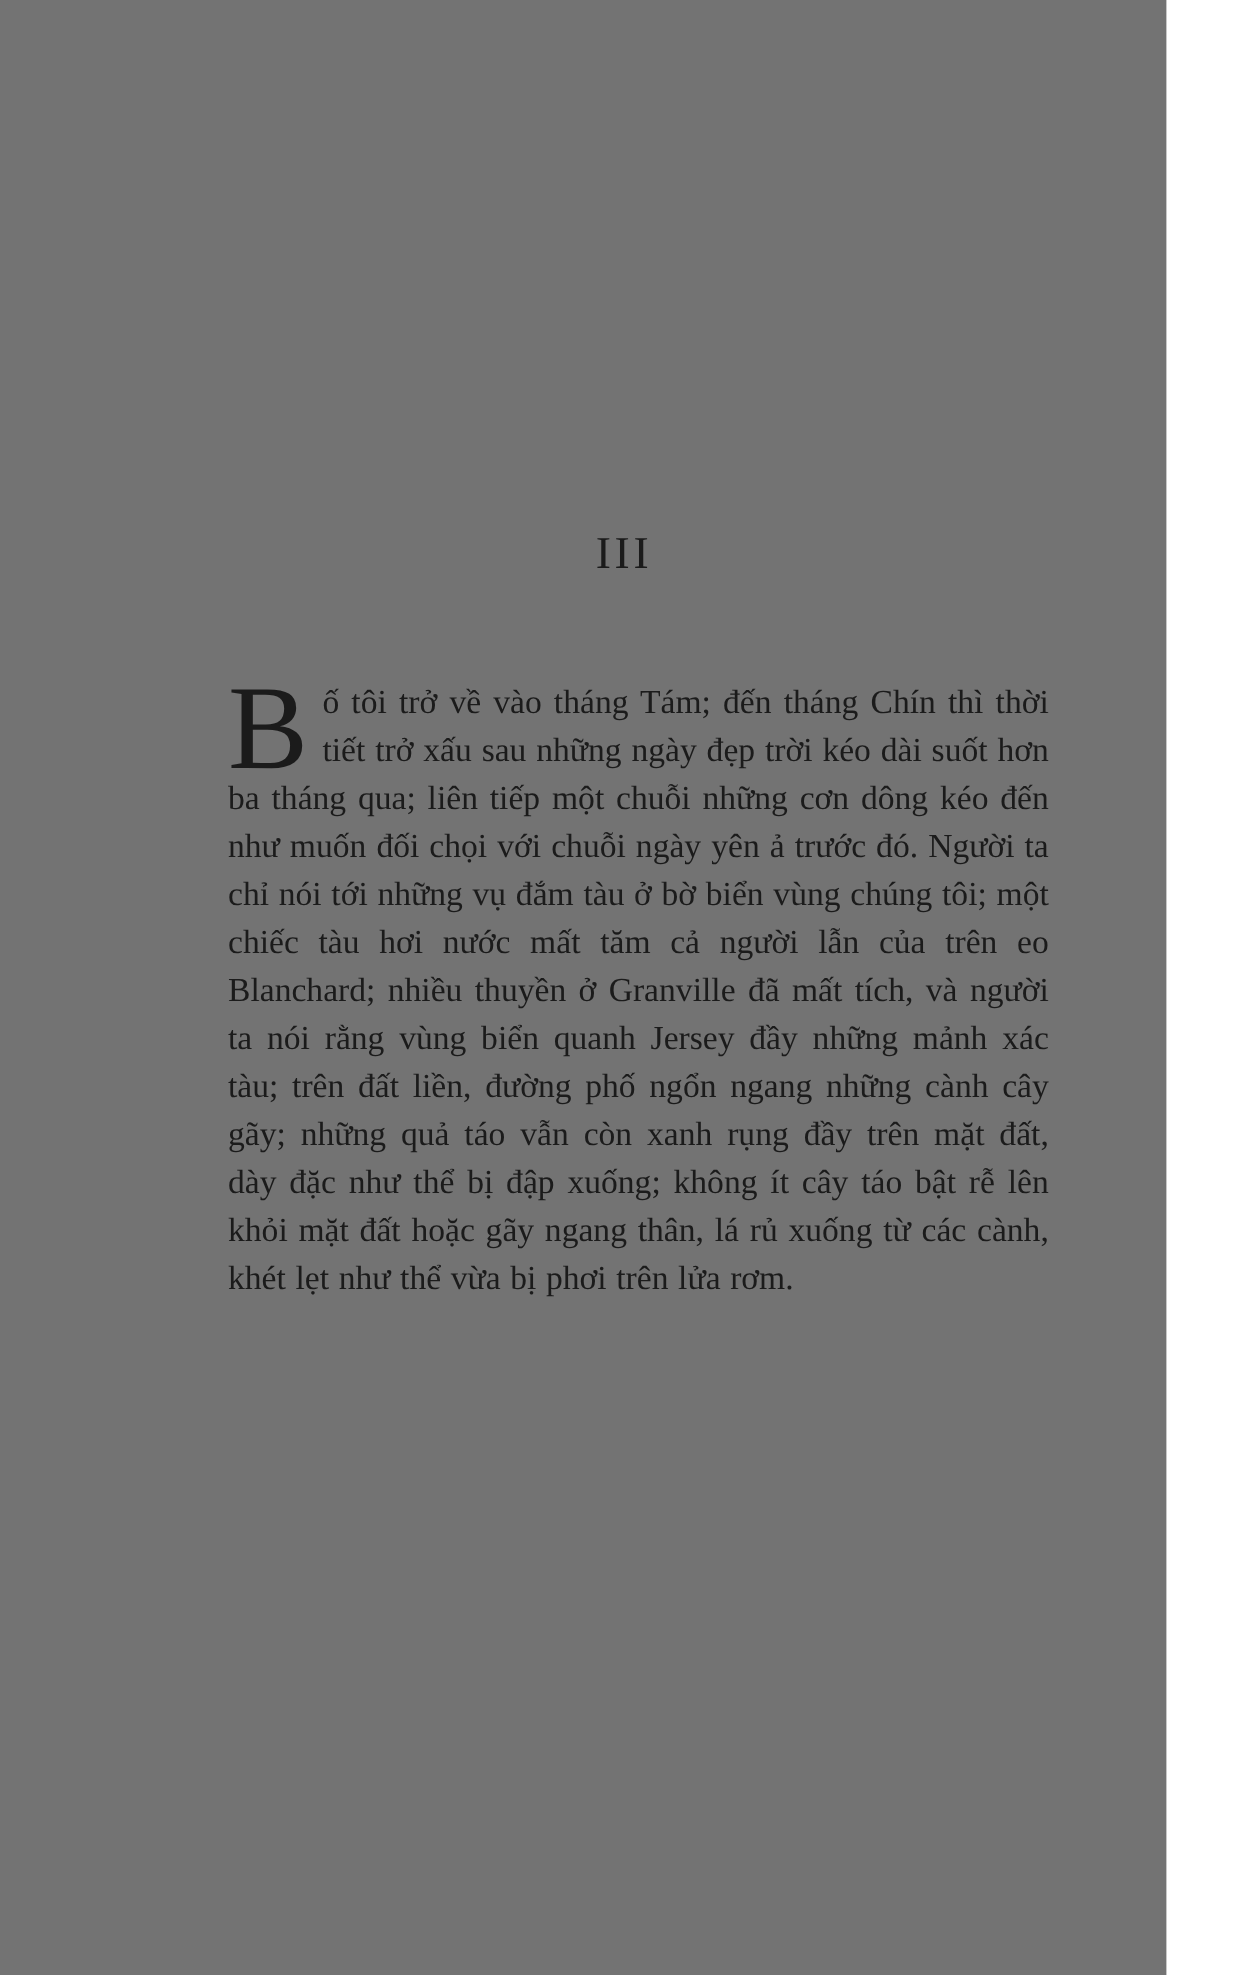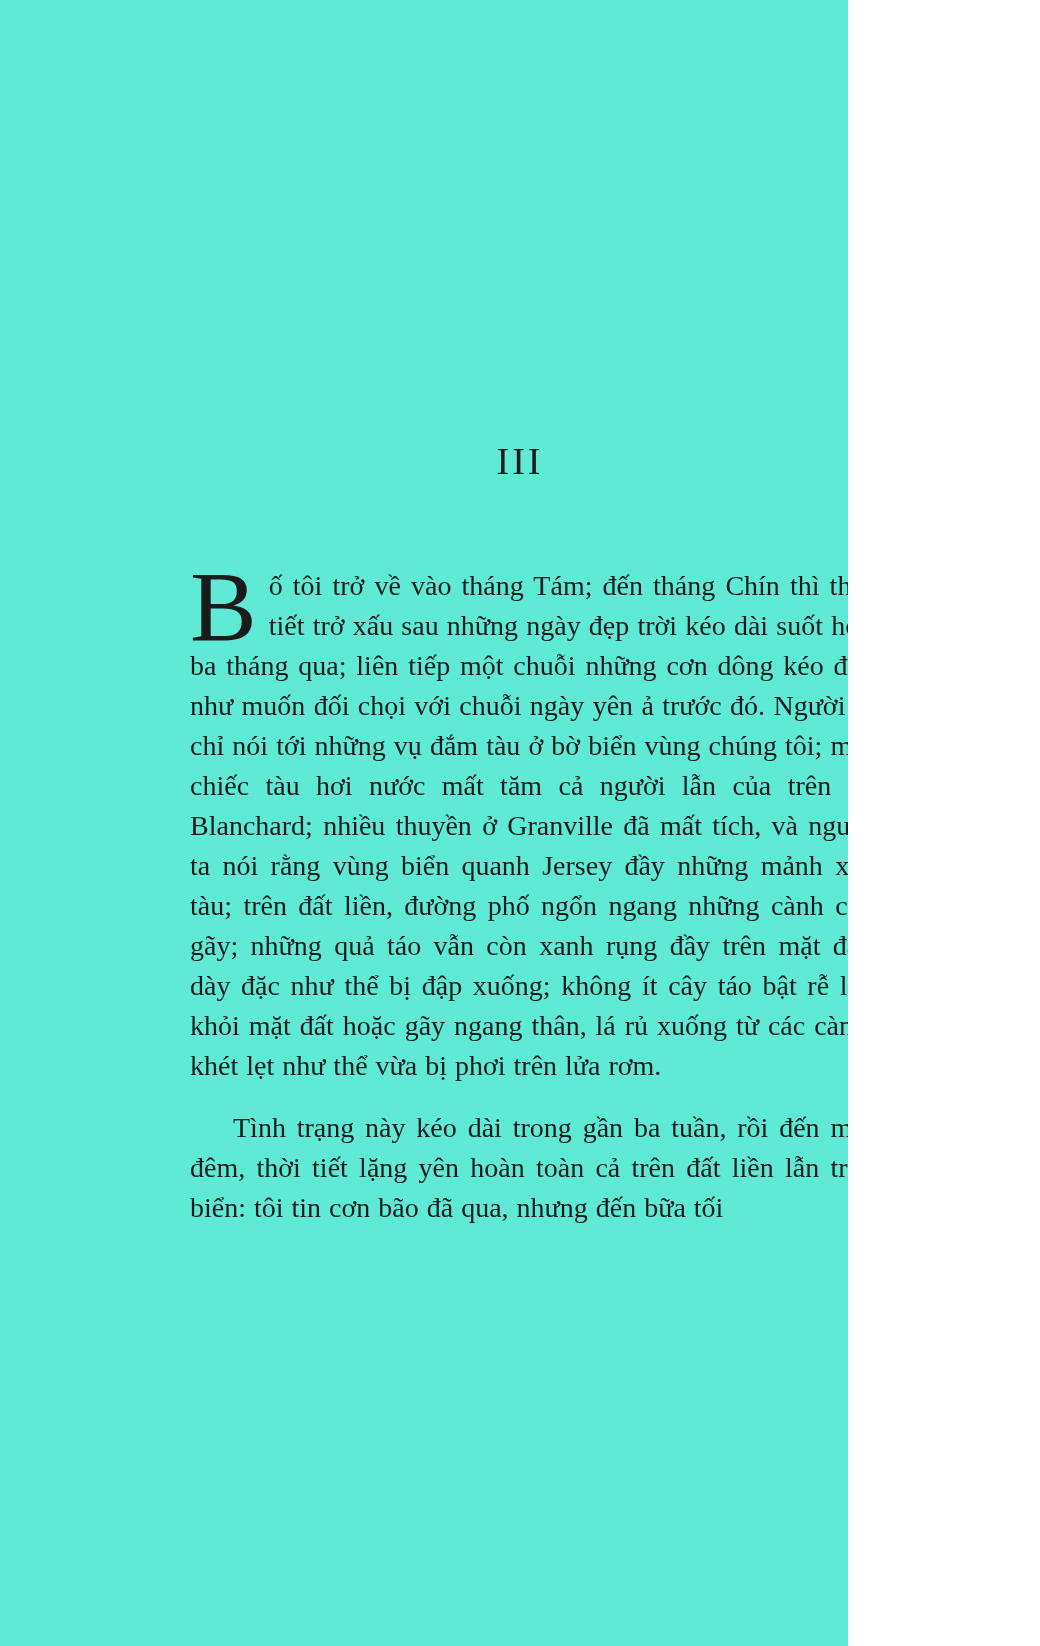--- a/index.html
+++ b/index.html
@@ -9,23 +9,23 @@
   }
   body {
     width: 1040px;
     height: 1646px;
     font-family: "Liberation Serif", "DejaVu Serif", serif;
     color: #1b1b1b;
     -webkit-font-smoothing: antialiased;
   }
   .page {
     position: relative;
-    width: 848px;
+    width: 972px;
     height: 1646px;
-    background: #5eead4;
+    background: #737373;
     overflow: hidden;
   }
   .chapter-heading {
     margin: 0;
     padding-top: 442px;
     width: 1040px;
     text-align: center;
     font-size: 38px;
     line-height: 38px;
     font-weight: 400;
@@ -67,16 +67,15 @@
 
 <div class="page">
 
   <h1 class="chapter-heading">III</h1>
 
   <div class="text-block">
 
     <p class="body-para"><span class="drop-cap">B</span><span>ố tôi trở về vào tháng Tám; đến tháng Chín thì thời tiết trở xấu sau những ngày đẹp trời kéo dài suốt hơn ba tháng qua; liên tiếp một chuỗi những cơn dông kéo đến như muốn đối chọi với chuỗi ngày yên ả trước đó. Người ta chỉ nói tới những vụ đắm tàu ở bờ biển vùng chúng tôi; một chiếc tàu hơi nước mất tăm cả người lẫn của trên eo Blanchard; nhiều thuyền ở Granville đã mất tích, và người ta nói rằng vùng biển quanh Jersey đầy những mảnh xác tàu; trên đất liền, đường phố ngổn ngang những cành cây gãy; những quả táo vẫn còn xanh rụng đầy trên mặt đất, dày đặc như thể bị đập xuống; không ít cây táo bật rễ lên khỏi mặt đất hoặc gãy ngang thân, lá rủ xuống từ các cành, khét lẹt như thể vừa bị phơi trên lửa rơm.</span></p>
 
 
-    <p class="body-para indent"><span>Tình trạng này kéo dài trong gần ba tuần, rồi đến một đêm, thời tiết lặng yên hoàn toàn cả trên đất liền lẫn trên biển: tôi tin cơn bão đã qua, nhưng đến bữa tối</span></p>
 
   </div>
 </div>
 
 </body></html>

